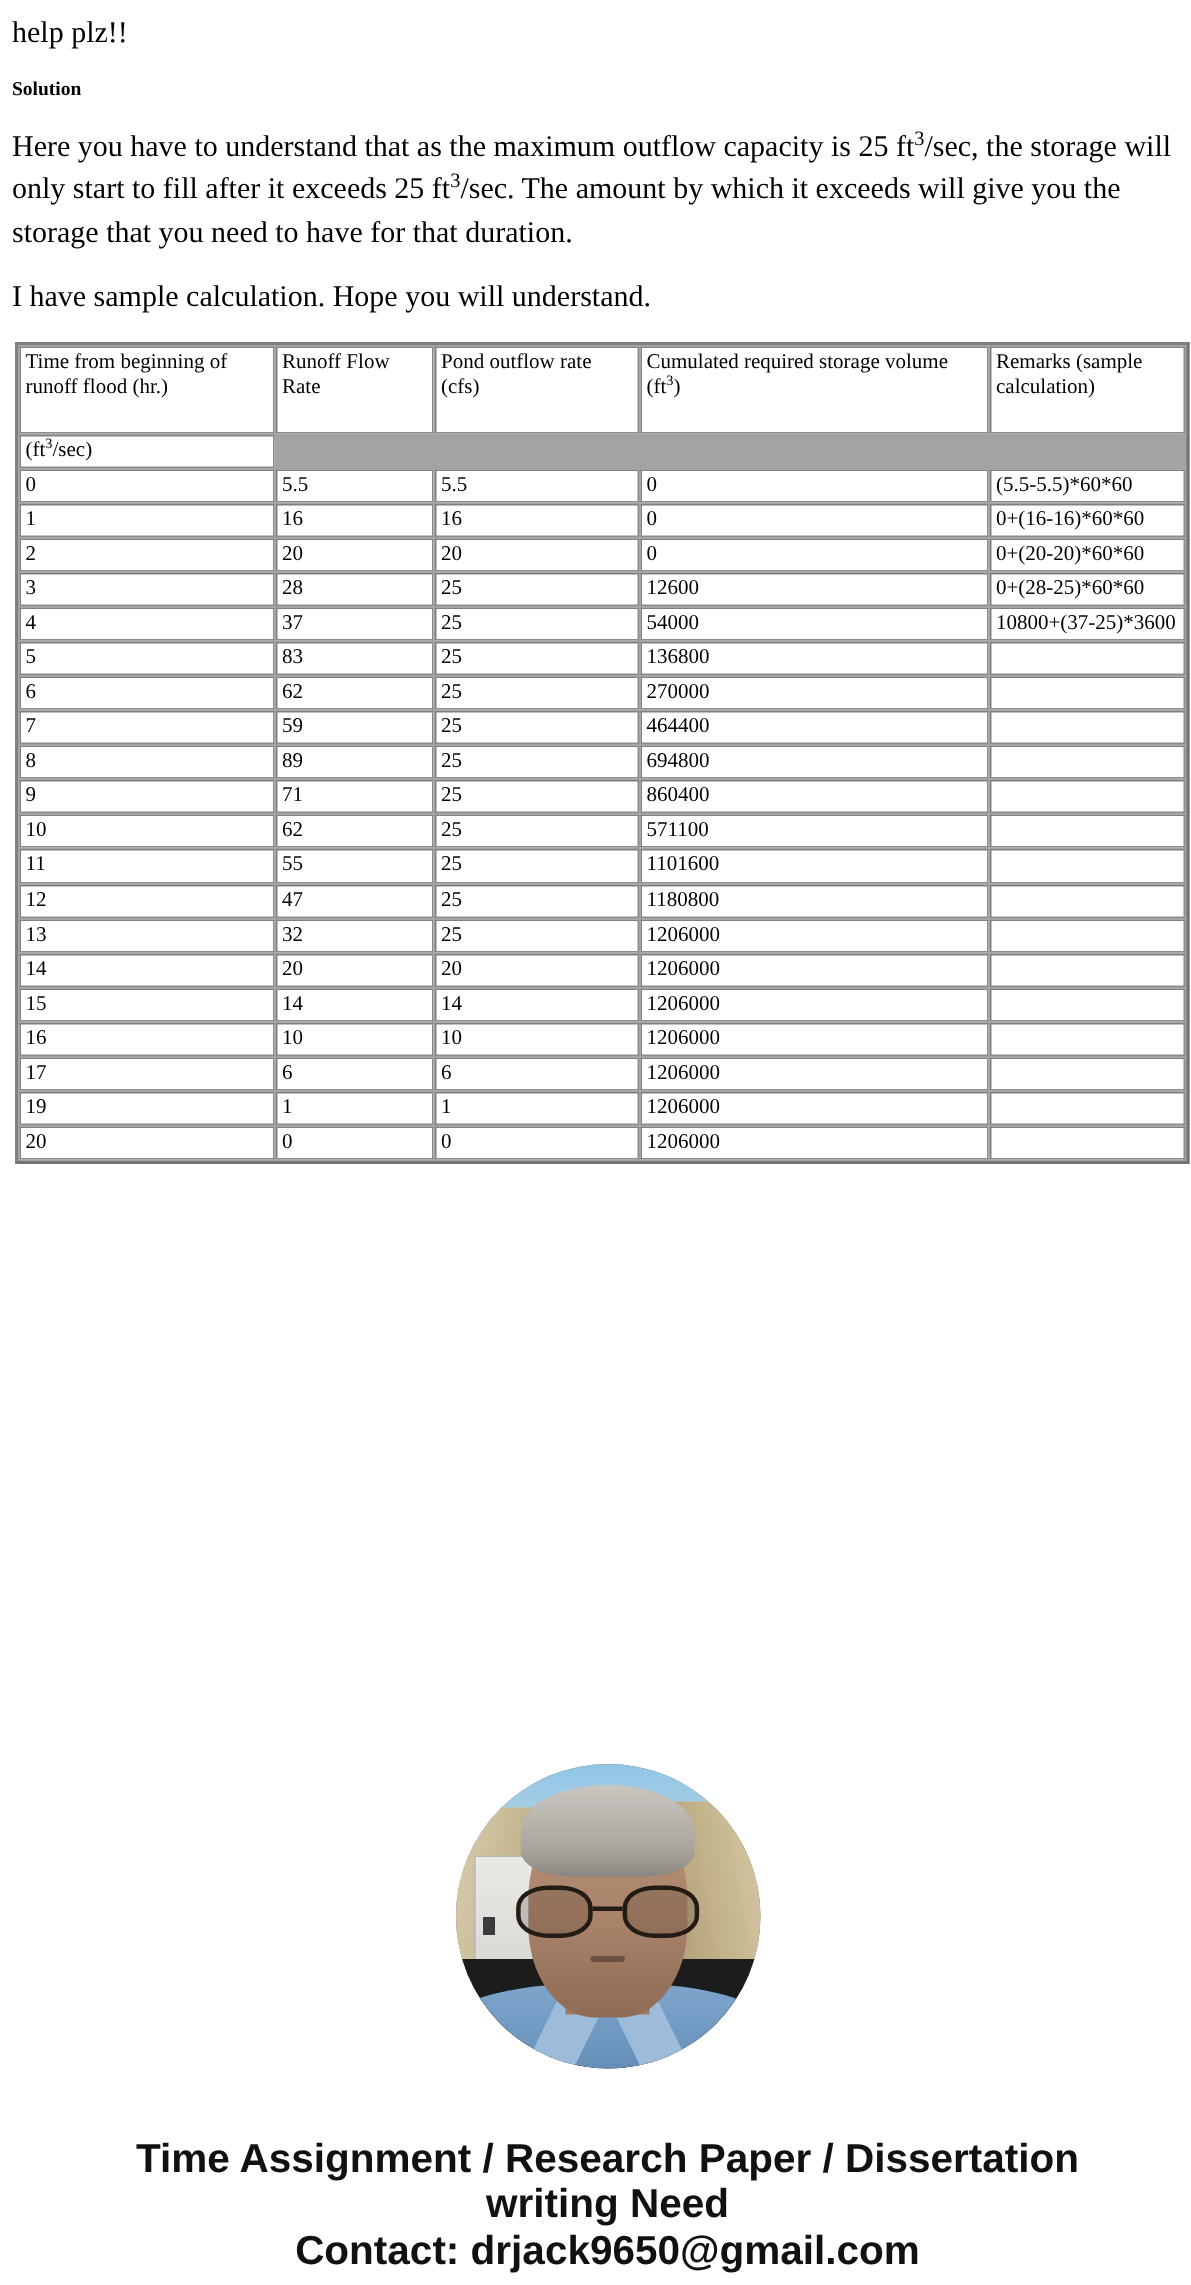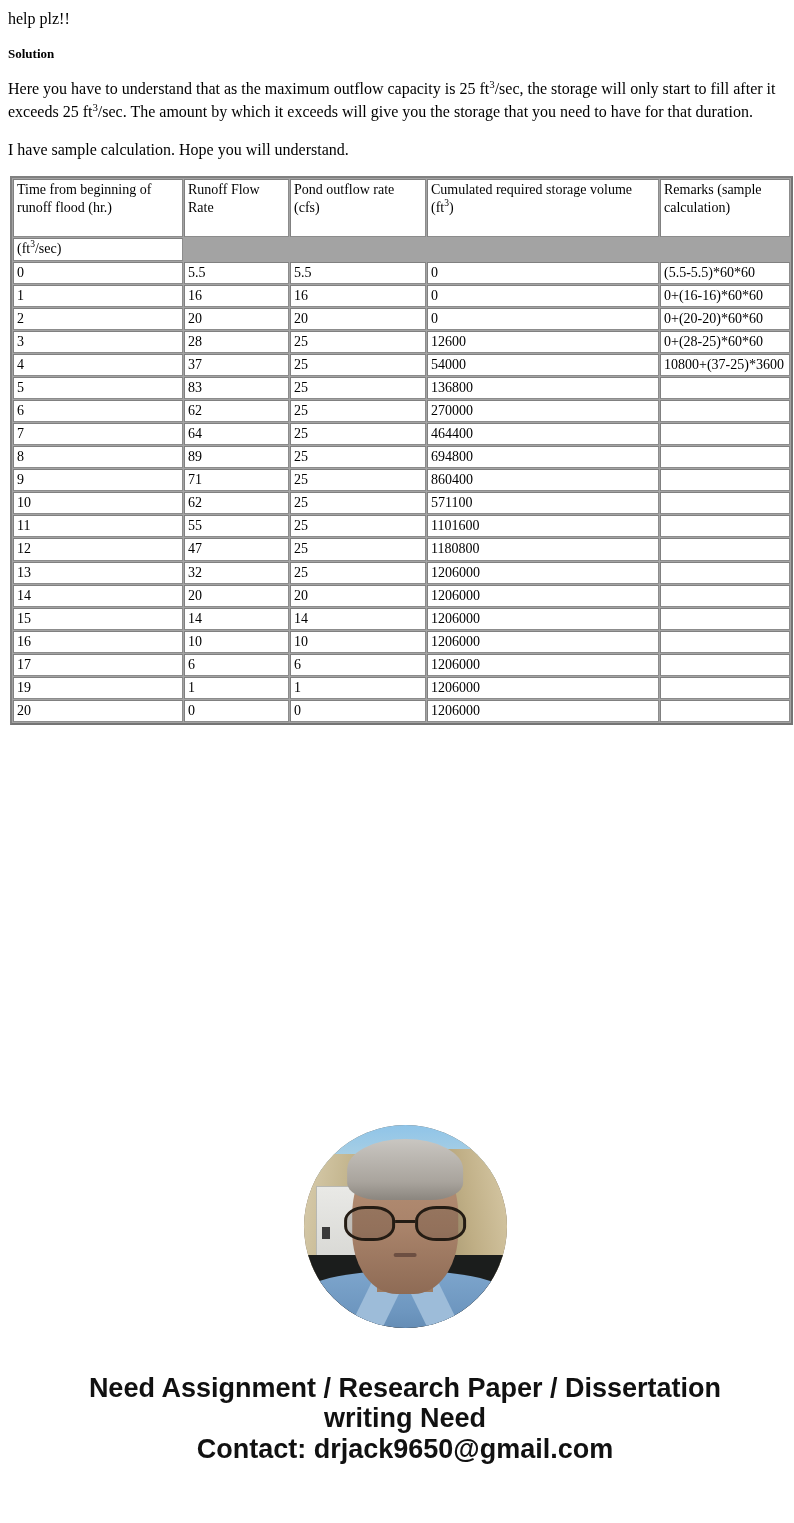--- a/index.html
+++ b/index.html
@@ -15,21 +15,21 @@
     color: #000000;
     position: relative;
   }
   .page {
     width: 794px;
     padding: 8px 8px 0 8px;
   }
 
   
   .para {
-    font-size: 16px;
+    font-size: 20px;
     line-height: 1.42;
     margin: 0 0 15px 0;
   }
   .para:first-child { margin-top: 0; }
   .heading {
     font-size: 13px;
     font-weight: bold;
     line-height: 1.2;
     margin: 14px 0 17px 0;
   }
@@ -297,21 +297,21 @@
         </tr>
         <tr>
           <td>6</td>
           <td>62</td>
           <td>25</td>
           <td>270000</td>
           <td></td>
         </tr>
         <tr>
           <td>7</td>
-          <td>64</td>
+          <td>59</td>
           <td>25</td>
           <td>464400</td>
           <td></td>
         </tr>
         <tr>
           <td>8</td>
           <td>89</td>
           <td>25</td>
           <td>694800</td>
           <td></td>
@@ -415,18 +415,18 @@
       <div class="av-hair"></div>
       <div class="av-glasses">
         <div class="av-lens l"></div>
         <div class="av-lens r"></div>
         <div class="av-bridge"></div>
       </div>
     </div>
   </div>
 
   <div class="footer">
-    <span>Need Assignment / Research Paper / Dissertation</span>
+    <span>Time Assignment / Research Paper / Dissertation</span>
     <span class="line2">writing Need</span>
     <span class="line2">Contact: drjack9650@gmail.com</span>
   </div>
 
 </div>
 
 </body></html>

